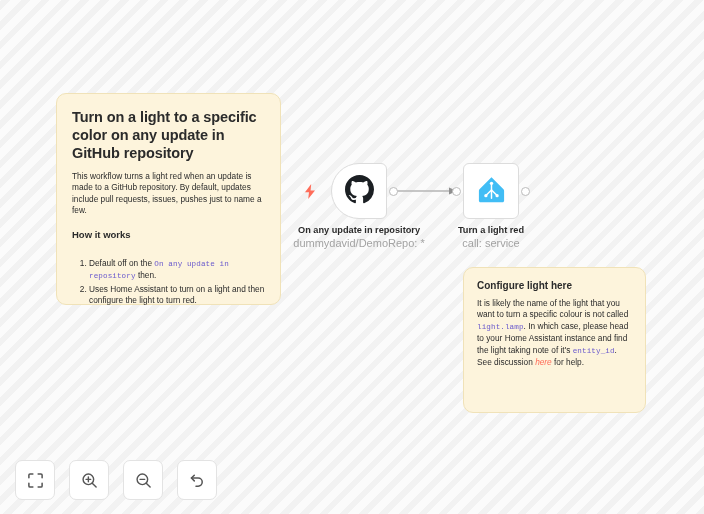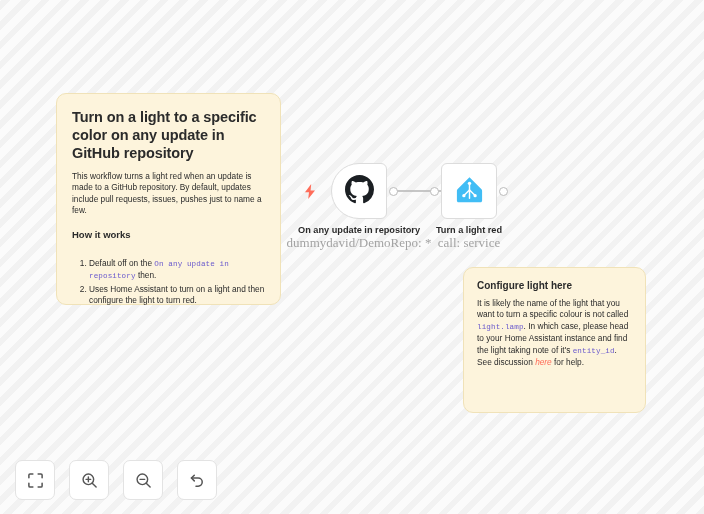--- a/index.html
+++ b/index.html
@@ -115,25 +115,24 @@
     width: 150px;
     text-align: center;
   }
   .node-title {
     font-size: 9.2px;
     font-weight: bold;
     line-height: 11.5px;
     color: #2b2b2b;
   }
   .node-sub {
-    font-size: 13px;
+    font-size: 11px;
     line-height: 10px;
     color: #a3a3a3;
     margin-top: 1px;
-    font-family: Liberation Serif, serif;
   }
 
   .endpoint {
     position: absolute;
     width: 9px; height: 9px;
     border-radius: 50%;
     background: #ffffff;
     border: 1.2px solid #bcbcbc;
     box-sizing: border-box;
     top: 50%;
@@ -223,21 +222,21 @@
         </svg>
       </span>
       <span class="endpoint out"></span>
     </div>
     <div class="node-label">
       <div class="node-title">On any update in repository</div>
       <div class="node-sub">dummydavid/DemoRepo: *</div>
     </div>
   </div>
 
-  <div class="node-wrap" style="left:441px; top:163px;">
+  <div class="node-wrap" style="left:463px; top:163px;">
     <div class="node-box action">
       <span class="endpoint in"></span>
       <span>
         <svg width="31" height="31" viewBox="0 0 32 32" aria-hidden="true">
           <path fill="#41bdf5" d="M16 3.4 3.6 15.8c-.4.4-.6.9-.6 1.4v10.3c0 .9.7 1.6 1.6 1.6h22.8c.9
             0 1.6-.7 1.6-1.6V17.2c0-.5-.2-1-.6-1.4L16 3.4z"></path>
           <g stroke="#ffffff" stroke-width="1.5" stroke-linecap="round" fill="none">
             <line x1="16" y1="10.5" x2="16" y2="25"></line>
             <line x1="16" y1="16.5" x2="11" y2="21.5"></line>
             <line x1="16" y1="16.5" x2="21" y2="21.5"></line>

